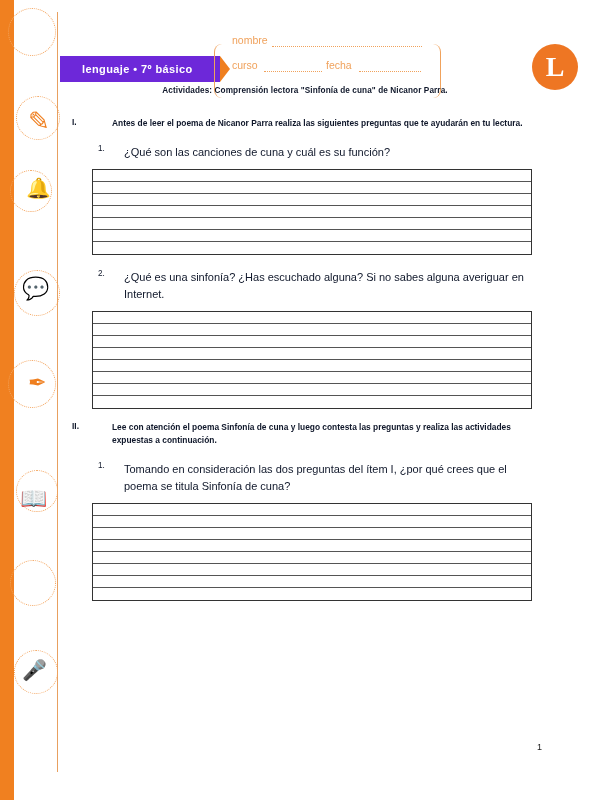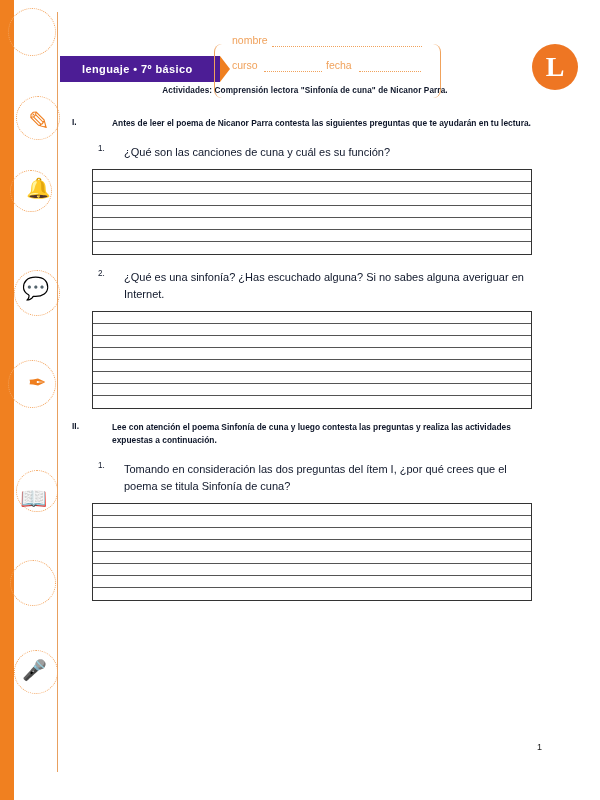--- a/index.html
+++ b/index.html
@@ -49,21 +49,21 @@
   
   .header-band {
     position: absolute;
     left: 14px; top: 26px;
     width: 586px; height: 40px;
   }
   .tag {
     position: absolute;
     left: 46px; top: 30px;
     width: 160px; height: 26px;
-    background: #4c1d95;
+    background: #6d28d9;
     color: #ffffff;
     font-size: 11px;
     font-weight: bold;
     letter-spacing: .4px;
     display: flex;
     align-items: center;
     padding-left: 22px;
     box-sizing: border-box;
   }
   .tag-corner {
@@ -226,21 +226,21 @@
 
   <div class="logo-circle">L</div>
 </div>
 
 <div class="doc">
 
   <p class="act-title">Actividades: Comprensión lectora "Sinfonía de cuna" de Nicanor Parra.</p>
 
   <div class="section">
     <div class="sec-num">I.</div>
-    <div class="sec-text">Antes de leer el poema de Nicanor Parra contesta las siguientes preguntas que te ayudarán en tu lectura.</div>
+    <div class="sec-text">Antes de leer el poema de Nicanor Parra realiza las siguientes preguntas que te ayudarán en tu lectura.</div>
   </div>
 
   <div class="question">
     <div class="q-num">1.</div>
     <div class="q-text">¿Qué son las canciones de cuna y cuál es su función?</div>
   </div>
   <div class="lines-box">
     <div class="ln"></div>
     <div class="ln"></div>
     <div class="ln"></div>

